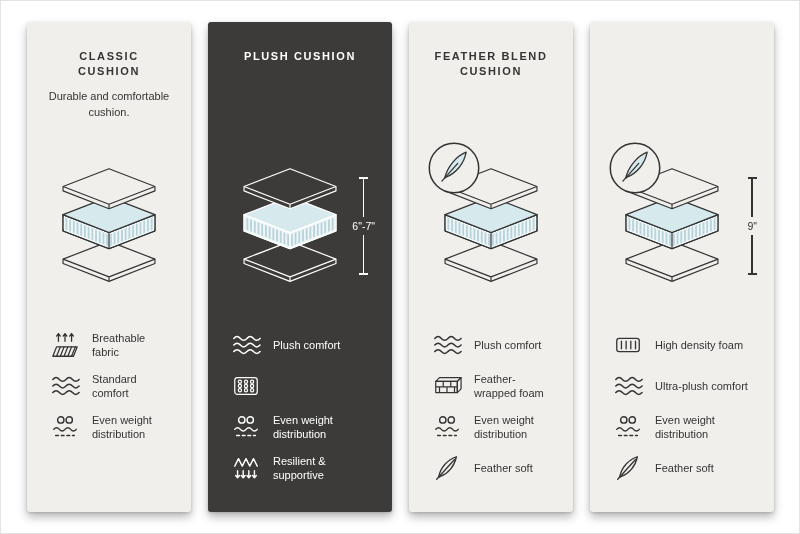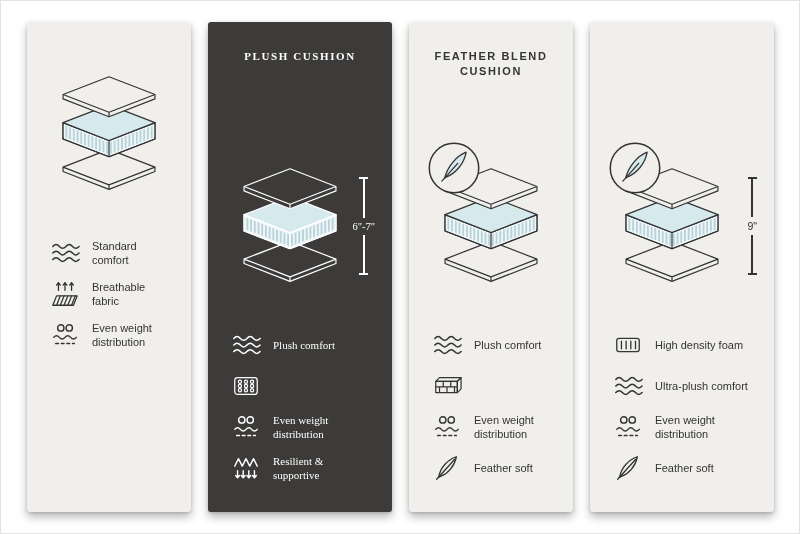--- a/index.html
+++ b/index.html
@@ -21,21 +21,20 @@
     color: #343434;
     border-radius: 3px;
     box-shadow: 0 5px 10px rgba(0,0,0,.28), 0 1px 3px rgba(0,0,0,.15);
     padding: 24px 19px 20px;
     display: flex; flex-direction: column;
   }
   .card.dark {
     --card-bg: #3c3b39;
     background: var(--card-bg);
     color: #ffffff;
-    font-family: Liberation Serif, serif;
   }
 
   .card-head { height: 92px; flex: 0 0 auto; text-align: center; }
   .card-title {
     font-size: 11px; font-weight: 700; line-height: 1.35;
     letter-spacing: 1.6px; margin: 3px 0 9px; text-transform: uppercase;
   }
   .card-desc { font-size: 11px; line-height: 1.5; margin: 0; padding: 0 2px; }
 
   .illo {
@@ -177,37 +176,41 @@
         <path d="M3 24 L29 24"></path>
         <path d="M10 20 L10 23.5 M13 16.5 L13 23.5 M16 14.5 L16 23.5 M19 16.5 L19 23.5 M22 20 L22 23.5"></path>
       </g>
     </symbol>
   </defs>
 </svg>
 
 <div class="frame">
 
   <section class="card">
+    <div class="card-head">
+      <h2 class="card-title">CLASSIC CUSHION</h2>
+      <p class="card-desc">Durable and comfortable cushion.</p>
+    </div>
     <div class="illo">
       <svg class="cushion" viewBox="0 0 170 160">
           <use href="#cushion"></use>
         </svg>
     </div>
     <ul class="features">
       <li class="feature">
         <svg class="f-icon" viewBox="0 0 32 32">
+            <use href="#i-breathable"></use>
+          </svg>
+        <span class="f-label">Breathable fabric</span>
+      </li>
+      <li class="feature">
+        <svg class="f-icon" viewBox="0 0 32 32">
             <use href="#i-waves"></use>
           </svg>
         <span class="f-label">Standard comfort</span>
-      </li>
-      <li class="feature">
-        <svg class="f-icon" viewBox="0 0 32 32">
-            <use href="#i-breathable"></use>
-          </svg>
-        <span class="f-label">Breathable fabric</span>
       </li>
       <li class="feature">
         <svg class="f-icon" viewBox="0 0 32 32">
             <use href="#i-weight"></use>
           </svg>
         <span class="f-label">Even weight distribution</span>
       </li>
     </ul>
   </section>
 
@@ -270,20 +273,21 @@
       <li class="feature">
         <svg class="f-icon" viewBox="0 0 32 32">
             <use href="#i-waves"></use>
           </svg>
         <span class="f-label">Plush comfort</span>
       </li>
       <li class="feature">
         <svg class="f-icon" viewBox="0 0 32 32">
             <use href="#i-bricks"></use>
           </svg>
+        <span class="f-label">Feather-wrapped foam</span>
       </li>
       <li class="feature">
         <svg class="f-icon" viewBox="0 0 32 32">
             <use href="#i-weight"></use>
           </svg>
         <span class="f-label">Even weight distribution</span>
       </li>
       <li class="feature">
         <svg class="f-icon" viewBox="0 0 32 32">
             <use href="#i-feather"></use>

